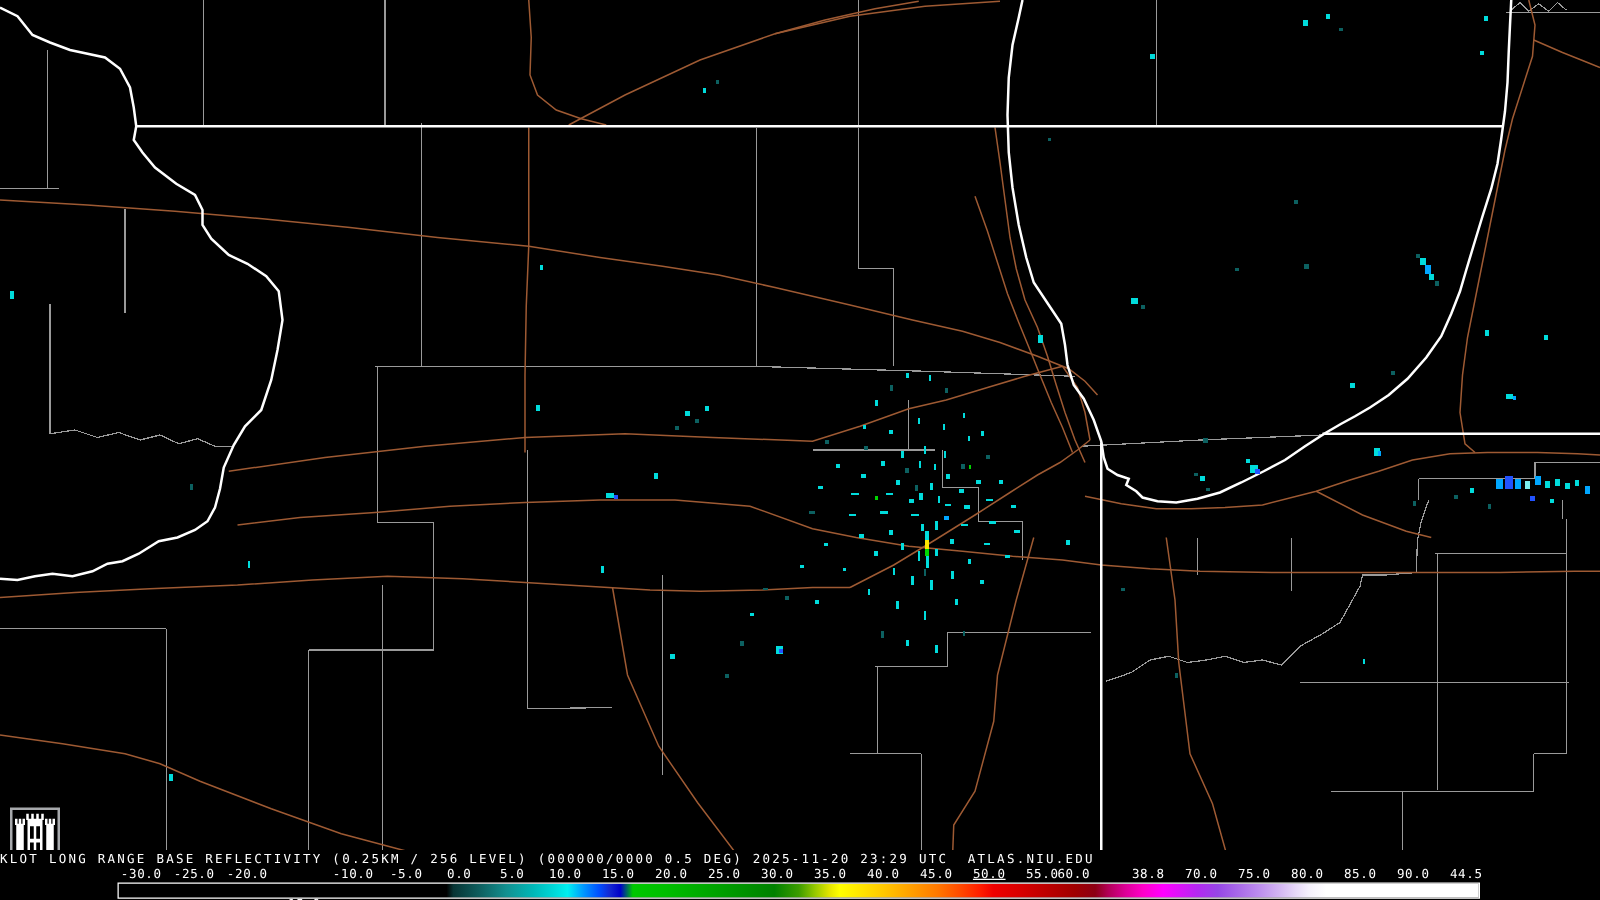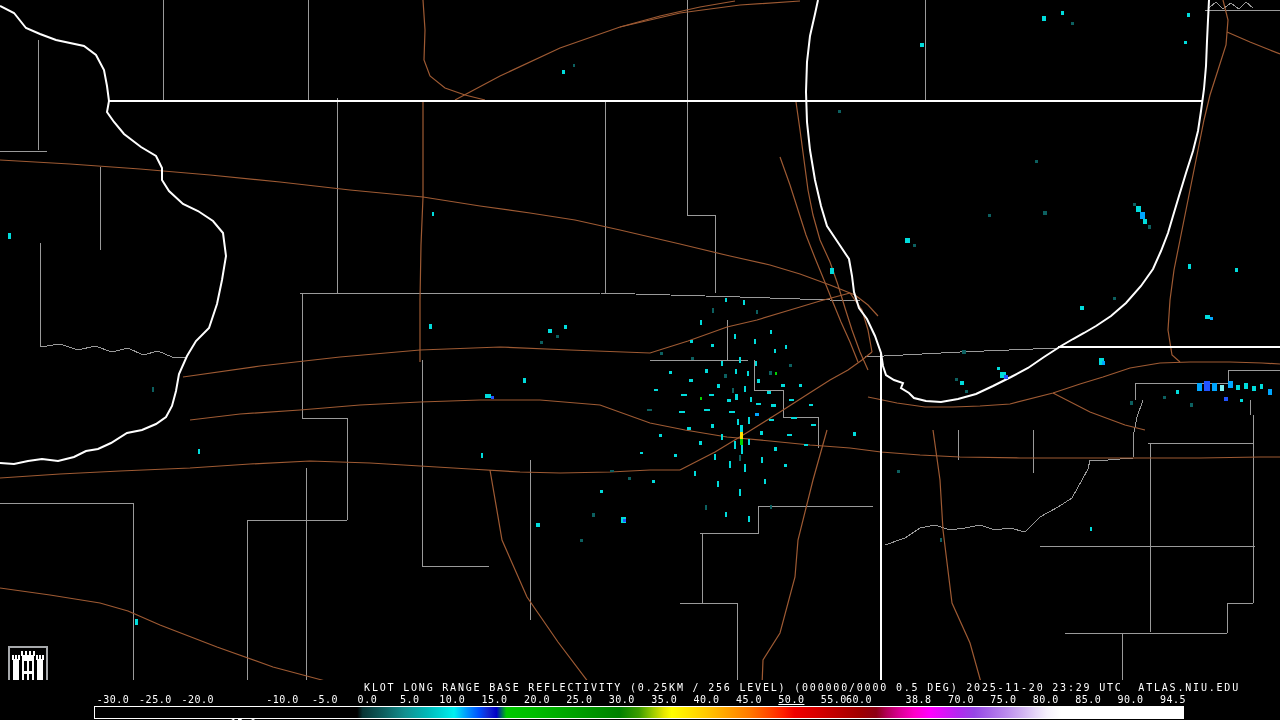--- a/index.html
+++ b/index.html
@@ -1,21 +1,21 @@
 <!DOCTYPE html>
 <html><head>
 <meta charset="utf-8">
 <style>
   html,body{margin:0;padding:0;background:#111;}
   #app{position:relative;width:1280px;height:720px;background:#000;overflow:hidden;
        font-family:"DejaVu Sans Mono",monospace;}
   #map{position:absolute;left:0;top:0;}
   #logo{position:absolute;left:5px;top:643px;}
   #bottombar{position:absolute;left:0;top:680px;width:1280px;height:40px;background:#000;}
-  #prod-title{position:absolute;left:0;top:2px;width:1240px;text-align:right;color:#fff;
+  #prod-title{position:absolute;left:0;top:2px;width:1240px;text-align:left;color:#fff;
       font-size:10px;letter-spacing:1.8px;white-space:pre;}
   #cb-labels{position:absolute;left:0;top:14px;width:1036px;height:12px;}
   #cb-labels .cl{position:absolute;transform:translateX(-50%);color:#fff;font-size:10px;
       letter-spacing:0.5px;white-space:pre;}
   #colorbar{position:absolute;left:94px;top:26px;width:1090px;height:13px;
       border:1px solid #fff;box-sizing:border-box;}
 </style>
 </head>
 <body>
 
@@ -316,18 +316,18 @@
         <span class="cl" style="left: 749px;">45.0</span>
         <span class="cl" style="left: 791.4px; text-decoration: underline;">50.0</span>
         <span class="cl" style="left: 833.8px;">55.0</span>
         <span class="cl" style="left: 859px;">60.0</span>
         <span class="cl" style="left: 918.6px;">38.8</span>
         <span class="cl" style="left: 961px;">70.0</span>
         <span class="cl" style="left: 1003.4px;">75.0</span>
         <span class="cl" style="left: 1045.8px;">80.0</span>
         <span class="cl" style="left: 1088.2px;">85.0</span>
         <span class="cl" style="left: 1130.6px;">90.0</span>
-        <span class="cl" style="left: 1173px;">94.5</span>
+        <span class="cl" style="left: 1173px;">44.5</span>
       </div>
     <div id="colorbar" style="background: linear-gradient(to right, rgb(0, 0, 0) 0%, rgb(0, 0, 0) 24.1%, rgb(7, 52, 52) 24.6%, rgb(14, 94, 94) 26.5%, rgb(18, 144, 144) 28.5%, rgb(0, 184, 184) 30.5%, rgb(0, 216, 216) 32%, rgb(0, 240, 240) 33%, rgb(0, 150, 255) 34.2%, rgb(0, 80, 255) 35.3%, rgb(20, 40, 210) 36.1%, rgb(0, 0, 200) 36.9%, rgb(0, 200, 0) 37.8%, rgb(0, 190, 0) 40.2%, rgb(0, 160, 0) 44.2%, rgb(0, 128, 0) 48.2%, rgb(60, 156, 0) 50%, rgb(150, 200, 0) 51.2%, rgb(230, 230, 0) 52.3%, rgb(255, 255, 0) 53%, rgb(255, 230, 0) 54.5%, rgb(255, 200, 0) 56.2%, rgb(255, 160, 0) 58.2%, rgb(255, 120, 0) 60.2%, rgb(255, 70, 0) 62%, rgb(255, 30, 0) 63.3%, rgb(240, 0, 0) 64.3%, rgb(216, 0, 0) 66.3%, rgb(188, 0, 0) 68.3%, rgb(160, 0, 0) 70.3%, rgb(140, 0, 20) 71.8%, rgb(180, 0, 90) 72.8%, rgb(220, 0, 150) 74%, rgb(255, 0, 200) 75.3%, rgb(255, 0, 255) 76.8%, rgb(180, 40, 240) 79.3%, rgb(150, 70, 230) 80.8%, rgb(168, 105, 232) 82.3%, rgb(188, 140, 238) 83.8%, rgb(210, 180, 242) 85.3%, rgb(230, 215, 248) 86.5%, rgb(245, 240, 252) 87.5%, rgb(255, 255, 255) 88.8%, rgb(255, 255, 255) 100%); border-color: rgb(255, 255, 255);"></div>
   </div>
 
 </div>
 
 </body></html>

